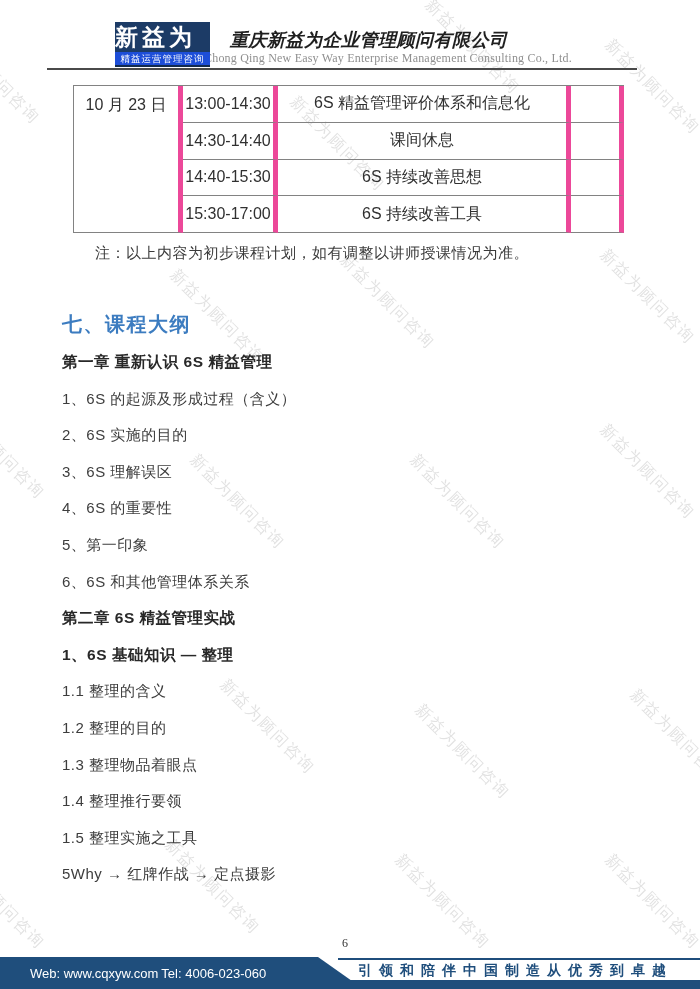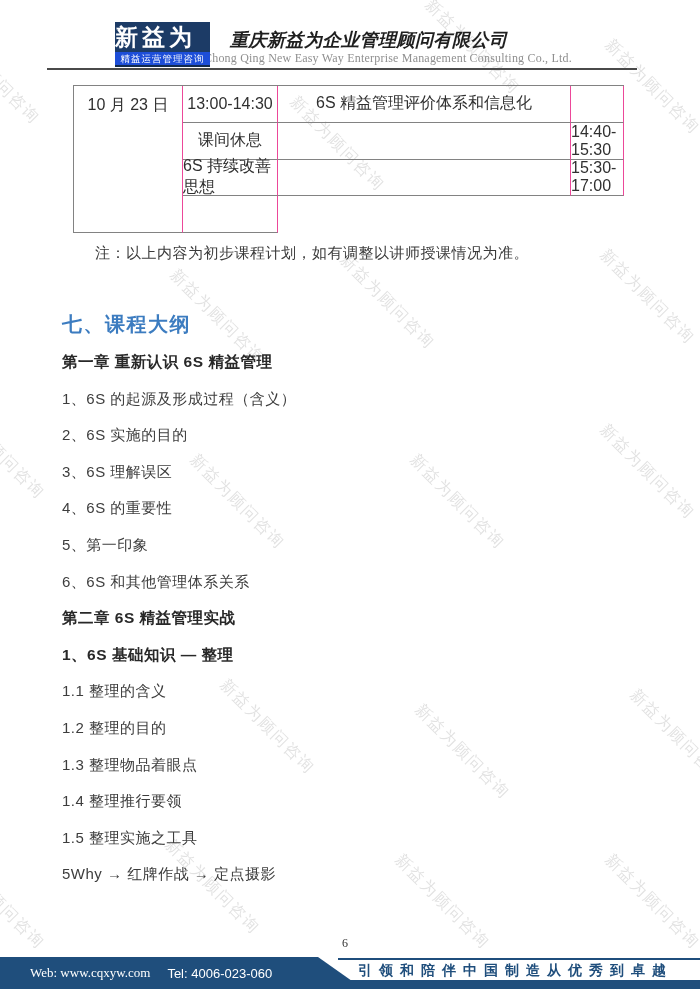--- a/index.html
+++ b/index.html
@@ -34,21 +34,21 @@
   .header-rule { position:absolute; left:47px; top:68px; width:590px; height:2px; background:#4a4a4a; z-index:1; }
   
   .sched {
     position:absolute; left:73px; top:85px; z-index:1;
     display:grid; grid-template-columns:109px 95px 293px 53px;
     grid-template-rows:repeat(4, 36.75px);
     border-top:1px solid #828282; border-left:1px solid #828282;
     font-size:16px; color:#303030;
   }
   .cell {
-    border-right:1px solid #ec4899; border-bottom:1px solid #828282;
+    border-right:5px solid #ec4899; border-bottom:1px solid #828282;
     display:flex; align-items:center; justify-content:center; background:transparent;
   }
   .cell.date { grid-row:1/5; grid-column:1; align-items:flex-start; padding-top:9px; }
   .note { position:absolute; left:95px; top:244px; font-size:15px; color:#3a3a3a; letter-spacing:0.5px; z-index:1; }
   
   .section-title {
     position:absolute; left:62px; top:311px; font-size:20px; font-weight:bold;
     color:#3c7cc0; letter-spacing:1.5px; z-index:1;
   }
   .outline { position:absolute; left:62px; top:352px; z-index:1; }
@@ -58,21 +58,21 @@
   .page-number {
     position:absolute; left:0; top:936px; width:690px; text-align:center;
     font-size:12px; font-family:"Liberation Serif", serif; color:#333; z-index:1;
   }
   .footer-band {
     position:absolute; left:0; top:957px; width:352px; height:32px; background:#1f4e7c;
     clip-path:polygon(0 0, 318px 0, 352px 24px, 352px 32px, 0 32px);
     color:#ffffff; font-size:13px; display:flex; align-items:center;
     padding-left:30px; box-sizing:border-box; z-index:2;
   }
-  .footer-web { margin-right:17px;font-family:Liberation Serif, serif; }
+  .footer-web { margin-right:3px; }
   .footer-thin { position:absolute; left:338px; top:958px; width:362px; height:2px; background:#1f4e7c; z-index:1; }
   .footer-slogan {
     position:absolute; left:340px; top:962px; font-size:14px; font-weight:bold;
     color:#1f4e7c; letter-spacing:7px; white-space:nowrap; z-index:1;margin-left:18px;
   }
   .footer-bottom { position:absolute; left:0; top:980px; width:700px; height:9px; background:#1f4e7c; z-index:1; }
 </style>
 </head>
 <body>
 
@@ -105,28 +105,30 @@
   <div class="company-en">Chong Qing New Easy Way Enterprise Management Consulting Co., Ltd.</div>
   <div class="header-rule"></div>
 
   <div class="sched">
     <div class="cell date">10 月 23 日</div>
 
     <div class="cell">13:00-14:30</div>
     <div class="cell">6S 精益管理评价体系和信息化</div>
     <div class="cell"></div>
 
+    <div class="cell">14:30-14:40</div>
     <div class="cell">课间休息</div>
     <div class="cell"></div>
 
     <div class="cell">14:40-15:30</div>
     <div class="cell">6S 持续改善思想</div>
     <div class="cell"></div>
 
     <div class="cell">15:30-17:00</div>
+    <div class="cell">6S 持续改善工具</div>
     <div class="cell"></div>
   </div>
 
   <div class="note">注：以上内容为初步课程计划，如有调整以讲师授课情况为准。</div>
 
   <div class="section-title">七、课程大纲</div>
 
   <div class="outline">
     <div class="item bold">第一章 重新认识 6S 精益管理</div>
     <div class="item">1、6S 的起源及形成过程（含义）</div>

